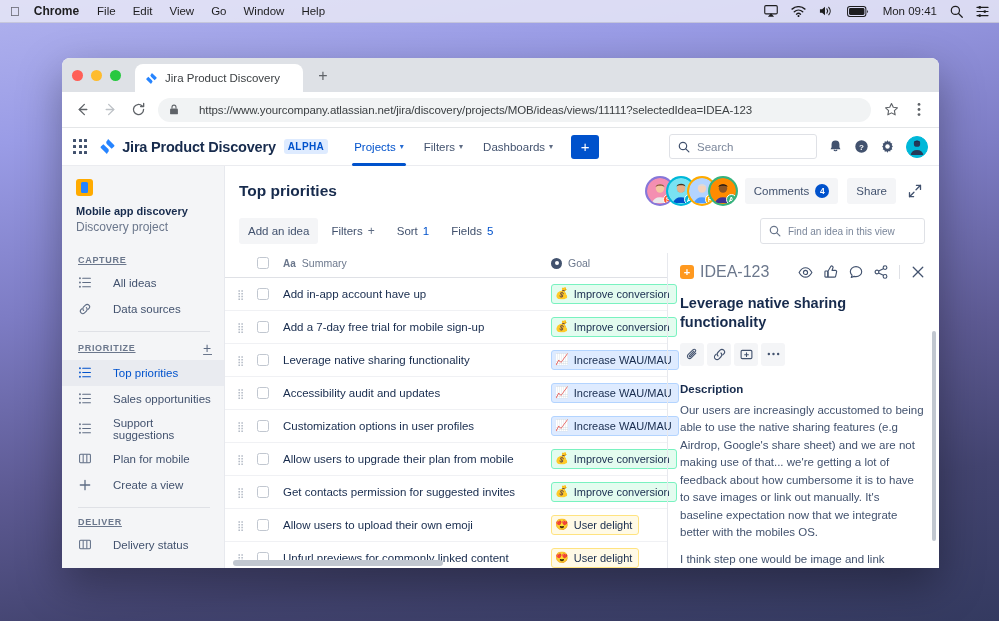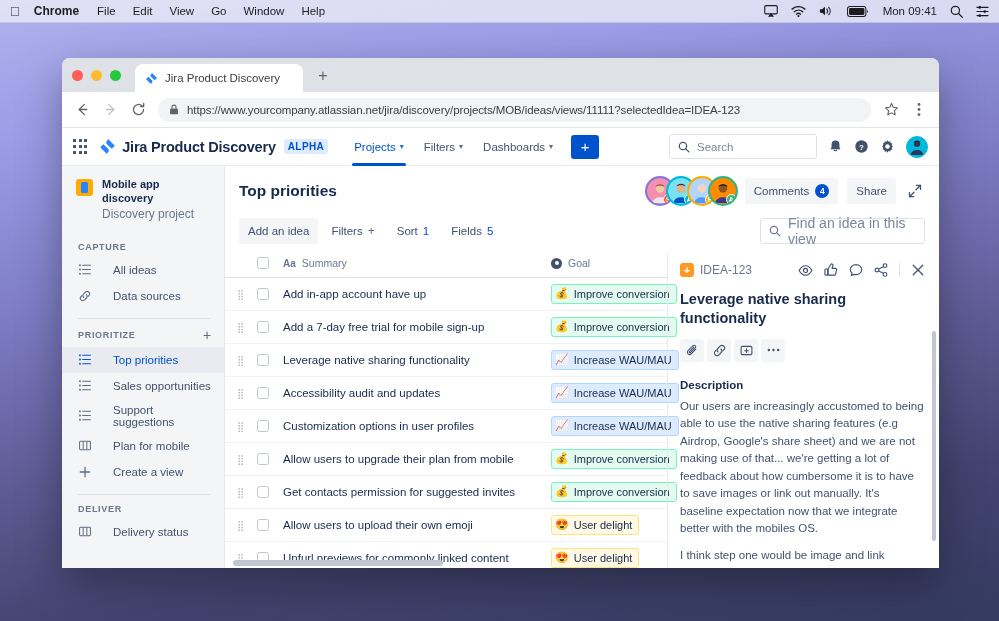--- a/index.html
+++ b/index.html
@@ -56,21 +56,21 @@
     color: #5f6368; font-size: 16px; line-height: 1;
   }
   .urlbar {
     height: 36px; background: #fff; display: flex; align-items: center;
     padding: 0 12px; gap: 12px; border-bottom: 1px solid #e4e6e8;
   }
   .navbtn { color: #5f6368; width: 16px; display:flex; align-items:center; justify-content:center;}
   .navbtn.dim { color: #bdc1c6; }
   .omnibox {
     flex: 1; height: 24px; background: #f1f3f4; border-radius: 13px;
-    display: flex; align-items: center; padding: 0 11px; gap: 8px;
+    display: flex; align-items: center; padding: 0 11px; gap: 20px;
     font-size: 11.5px; color: #3c4043;
   }
   .omnibox .url { white-space: nowrap; overflow: hidden; text-overflow: ellipsis; letter-spacing: -0.1px;}
   .ub-icon { color: #5f6368; display: flex; align-items: center; }
 
   
   .jira { height: 440px; display: flex; flex-direction: column; background: #fff; }
   .jira-nav {
     height: 38px; display: flex; align-items: center; gap: 0;
     padding: 0 11px; border-bottom: 1px solid #ebecf0; flex: 0 0 38px;
@@ -111,31 +111,31 @@
     border: 1.5px solid #00b8d9;
   }
 
   .jira-body { flex: 1; display: flex; min-height: 0; }
 
   
   .sidebar {
     width: 163px; background: #f4f5f7; border-right: 1px solid #e7e9ee;
     padding: 12px 0 0 0; flex: 0 0 163px; overflow: hidden;
   }
-  .proj { display: flex; gap: 9px; align-items: flex-start; padding: 0 12px 12px 14px; }
+  .proj { display: flex; gap: 9px; align-items: flex-start; padding: 0 12px 12px 14px; flex-direction: column; }
   .proj-icon {
     width: 17px; height: 17px; border-radius: 3px; background: #ffab00;
     display: flex; align-items: center; justify-content: center; flex: 0 0 17px; margin-top: 1px;
   }
   .proj-icon .inner { width: 7px; height: 11px; background: #2684ff; border-radius: 1.5px; }
   .proj-name { font-size: 11px; font-weight: bold; color: #172b4d; line-height: 1.25; }
   .proj-sub { font-size: 12px; color: #6b778c; margin-top: 1px; }
   .sec-head {
     font-size: 9px; font-weight: bold; color: #6b778c; letter-spacing: 0.7px;
-    padding: 9px 12px 5px 16px; display: flex; align-items: center; justify-content: space-between;
+    padding: 9px 12px 5px 16px; display: flex; align-items: center; justify-content: space-between; text-decoration: underline;
   }
   .sec-head .plus { font-size: 14px; color: #5e6c84; line-height: 1; font-weight: normal; }
   .navrow {
     display: flex; align-items: center; gap: 22px; padding: 5px 12px 5px 16px;
     font-size: 11.5px; color: #42526e; cursor: pointer; min-height: 26px;
   }
   .navrow .ic { width: 13px; display: flex; align-items: center; justify-content: center; color: #5e6c84; flex:0 0 13px;}
   .navrow.selected { background: #e9ebf0; color: #0052cc; border-radius: 0; }
   .navrow.selected .ic { color: #0052cc; }
   .sep { height: 1px; background: #dfe1e6; margin: 9px 14px 0 16px; }
@@ -168,21 +168,21 @@
   .head-row2 { display: flex; align-items: center; gap: 4px; margin-top: 14px; }
   .tbtn {
     background: transparent; border: none; border-radius: 3px; height: 26px; padding: 0 9px;
     font-size: 11.5px; color: #42526e; display: flex; align-items: center; gap: 5px; cursor: pointer;
   }
   .tbtn.filled { background: #f4f5f7; }
   .tbtn .num { color: #0052cc; font-weight: normal; }
   .tbtn .plusmini { color: #5e6c84; font-size: 12px; }
   .findbox {
     margin-left: auto; width: 165px; height: 26px; border: 1px solid #dfe1e6; border-radius: 3px;
-    display: flex; align-items: center; gap: 7px; padding: 0 8px; font-size: 14px; color: #7a869a;
+    display: flex; align-items: center; gap: 7px; padding: 0 8px; font-size: 10px; color: #7a869a;
   }
 
   
   .split { flex: 1; display: flex; min-height: 0; margin-top: 9px; }
   .table-wrap { flex: 1; min-width: 0; display: flex; flex-direction: column; position: relative; }
   table { border-collapse: collapse; width: 100%; table-layout: fixed; }
   th {
     font-size: 10.5px; font-weight: normal; color: #6b778c; text-align: left;
     padding: 4px 6px 8px 6px; border-bottom: 1px solid #dfe1e6; white-space: nowrap;
   }
@@ -218,21 +218,21 @@
     width: 272px; flex: 0 0 272px; border-left: 1px solid #e7e9ee;
     padding: 10px 14px 0 12px; display: flex; flex-direction: column;
     position: relative; overflow: hidden;
   }
   .d-head { display: flex; align-items: center; gap: 6px; }
   .idea-chip {
     width: 14px; height: 14px; border-radius: 3px; background: #ff991f;
     display: flex; align-items: center; justify-content: center; color: #fff;
     font-size: 11px; line-height: 1; flex: 0 0 14px; font-weight: bold;
   }
-  .idea-key { font-size: 12px; color: #6b778c; }
+  .idea-key { font-size: 16px; color: #6b778c; }
   .d-actions { margin-left: auto; display: flex; align-items: center; gap: 11px; color: #42526e; }
   .vdiv { width: 1px; height: 14px; background: #dfe1e6; }
   .d-title { font-size: 14.5px; font-weight: bold; color: #172b4d; margin-top: 13px; line-height: 1.3; }
   .d-tools { display: flex; gap: 3px; margin-top: 11px; }
   .tool {
     width: 24px; height: 23px; border-radius: 3px; background: #f4f5f7;
     display: flex; align-items: center; justify-content: center; color: #42526e; cursor: pointer;
   }
   .d-sec { font-size: 11.5px; font-weight: bold; color: #172b4d; margin-top: 17px; }
   .d-body { font-size: 11.5px; color: #42526e; line-height: 1.52; margin-top: 7px; }

